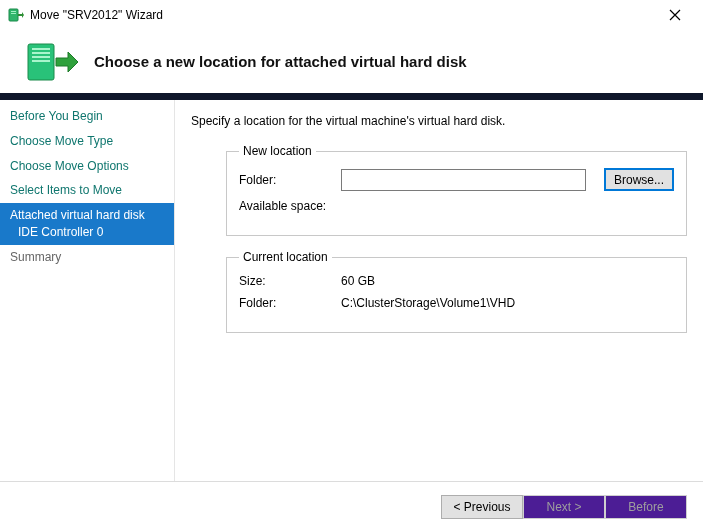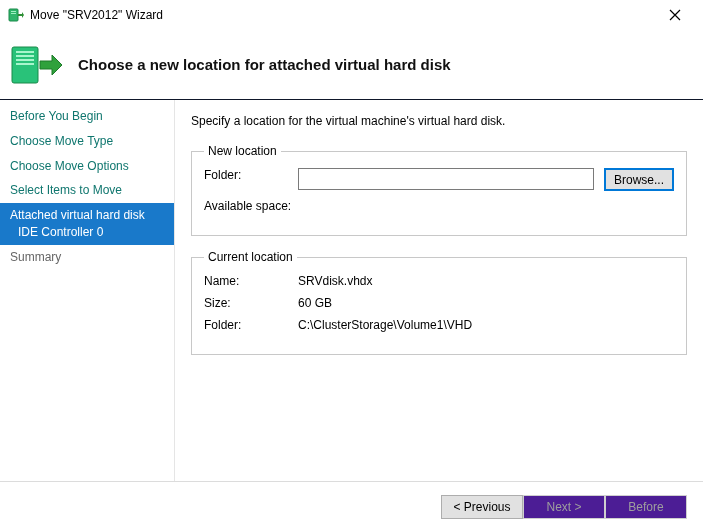--- a/index.html
+++ b/index.html
@@ -29,23 +29,23 @@
       width: 40px; height: 28px;
       display: flex; align-items: center; justify-content: center;
       font-size: 16px; color: #000;
     }
 
     
     .banner {
       height: 70px;
       display: flex;
       align-items: center;
-      padding: 0 8px;
+      padding: 0 24px;
       gap: 14px;
-      border-bottom: 1px solid #0f172a;
+      border-bottom: 7px solid #0f172a;
     }
     .banner-title {
       font-size: 15px;
       font-weight: bold;
       color: #111;
     }
     .banner-icon { width: 56px; height: 48px; }
 
     
     .split {
@@ -75,30 +75,31 @@
       flex: 1;
       padding: 14px 16px 10px 16px;
       position: relative;
     }
     .instruction { margin-bottom: 16px; font-size: 12px; }
 
     fieldset {
       border: 1px solid #c8c8c8;
       padding: 10px 12px 14px 12px;
       margin-bottom: 14px;
+      margin-left: 35px;
     }
     legend {
       font-size: 12px;
       padding: 0 4px;
     }
     .row {
       display: flex;
-      align-items: flex-start;
+      align-items: center;
       margin-bottom: 8px;
-      gap: 4px;
+      gap: 12px;
     }
     .row .lbl { width: 90px; font-size: 12px; }
     .folder-input {
       flex: 1;
       height: 22px;
       border: 1px solid #7a7a7a;
       font-size: 12px;
       padding: 0 4px;
       background: #fff;
     }
@@ -196,24 +197,20 @@
       </div>
       <div class="row">
         <span class="lbl">Available space:</span>
         <span class="val"></span>
       </div>
     </fieldset>
 
     <fieldset>
       <legend>Current location</legend>
       <div class="row">
-        <span class="lbl">Name:</span>
-        <span class="val">SRVdisk.vhdx</span>
-      </div>
-      <div class="row">
         <span class="lbl">Size:</span>
         <span class="val">60 GB</span>
       </div>
       <div class="row">
         <span class="lbl">Folder:</span>
         <span class="val">C:\ClusterStorage\Volume1\VHD</span>
       </div>
     </fieldset>
   </div>
 </div>

